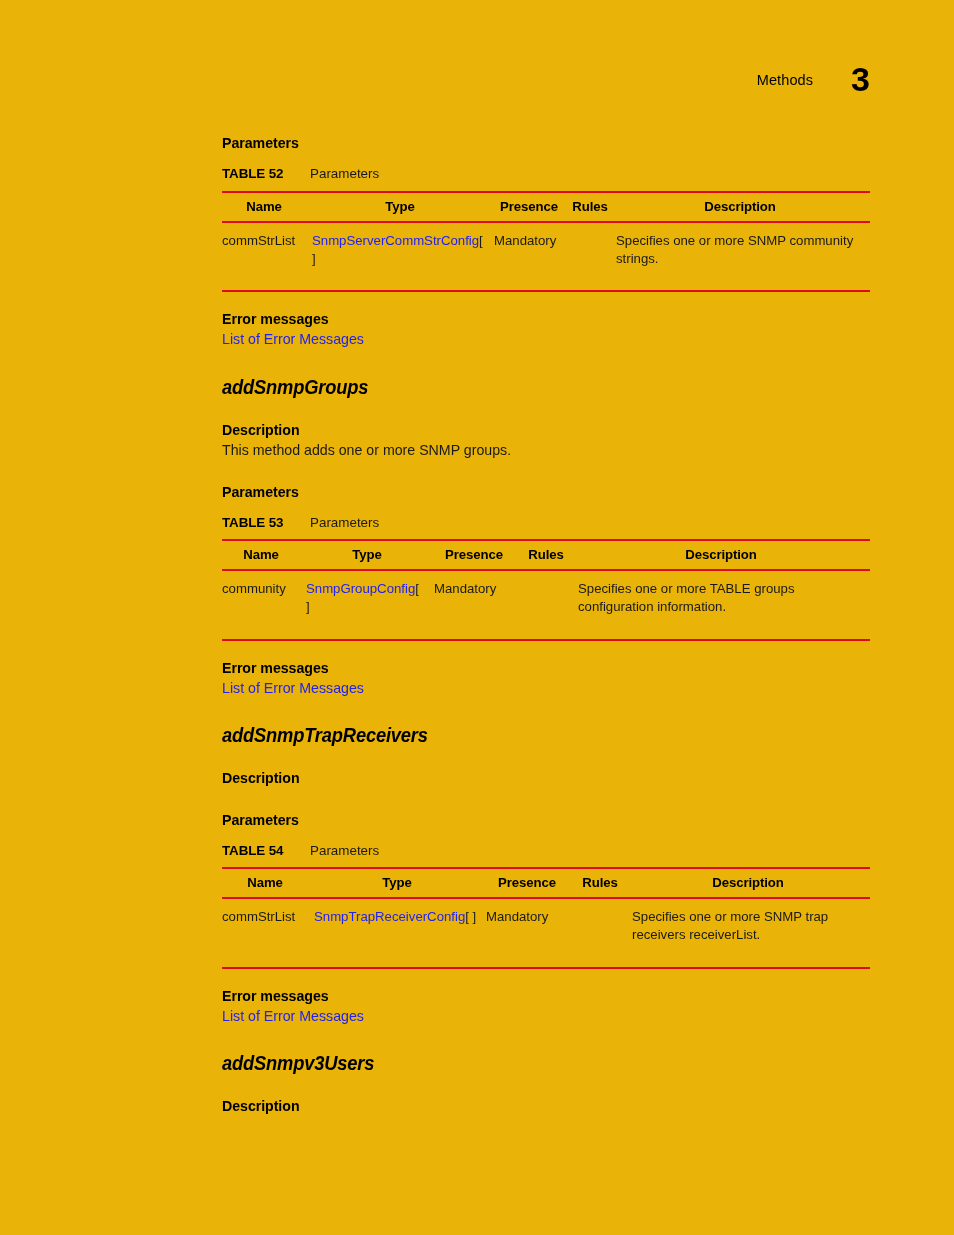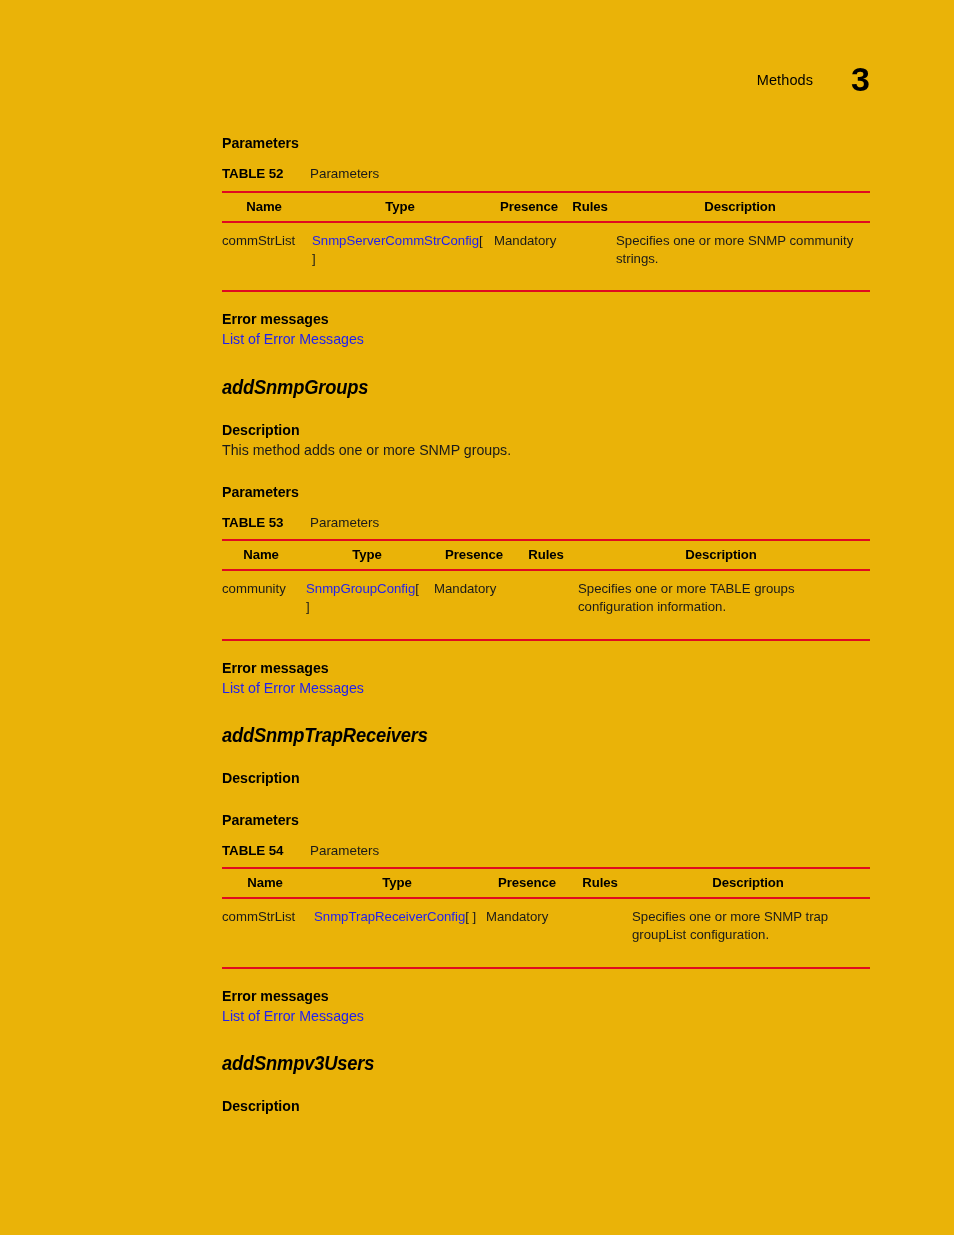--- a/index.html
+++ b/index.html
@@ -264,21 +264,21 @@
             <th>Rules</th>
             <th>Description</th>
           </tr>
         </thead>
         <tbody>
           <tr>
             <td>commStrList</td>
             <td><span class="type-link">SnmpTrapReceiverConfig</span><span class="type-brackets">[ ]</span></td>
             <td>Mandatory</td>
             <td></td>
-            <td>Specifies one or more SNMP trap groupList configuration.</td>
+            <td>Specifies one or more SNMP trap receivers receiverList.</td>
           </tr>
         </tbody>
       </table>
       <div class="spacer-18"></div>
       <div class="sub-head">Error messages</div>
       <div class="body-text"><span class="xref">List of Error Messages</span></div>
       <div class="spacer-26"></div>
       <div class="method-head">addSnmpv3Users</div>
       <div class="spacer-22"></div>
       <div class="sub-head">Description</div>

